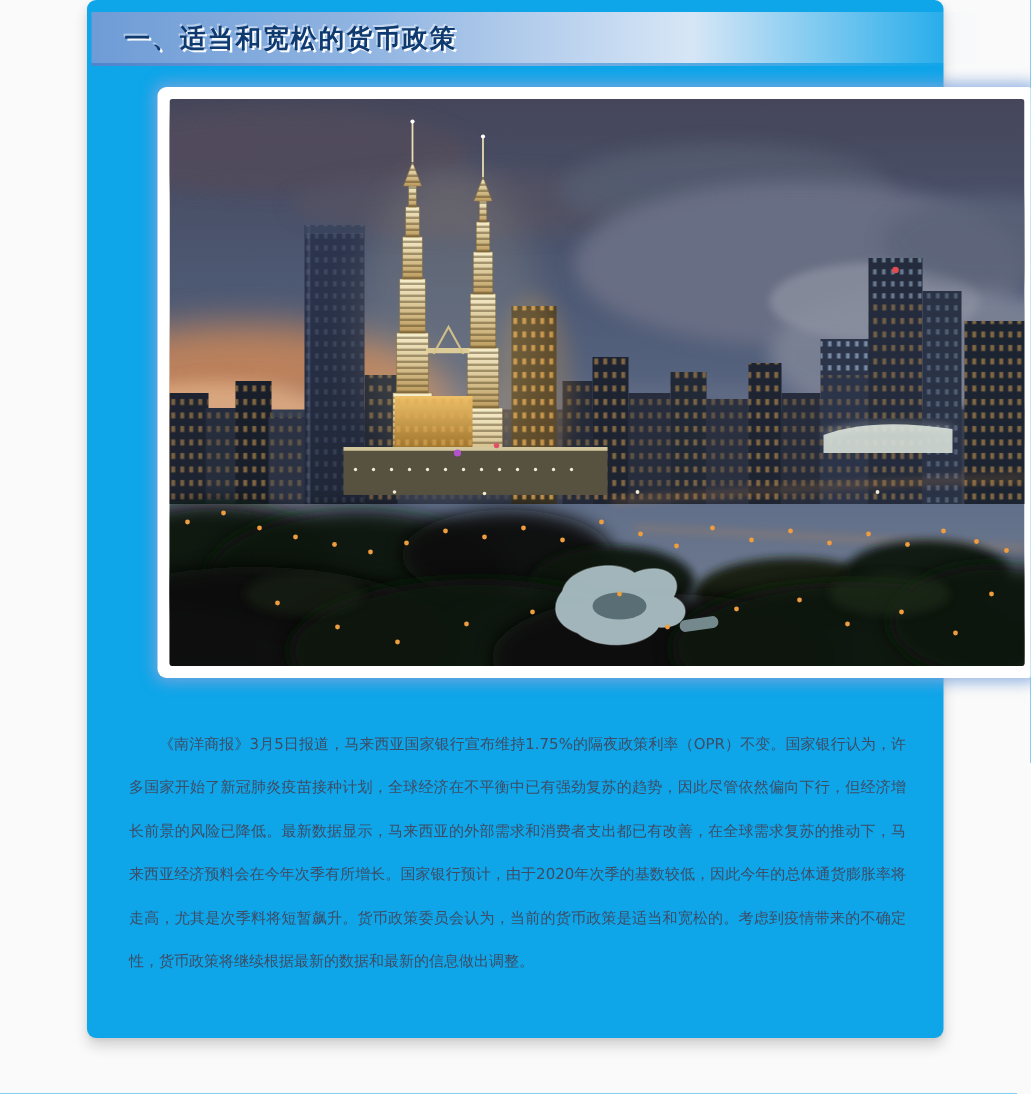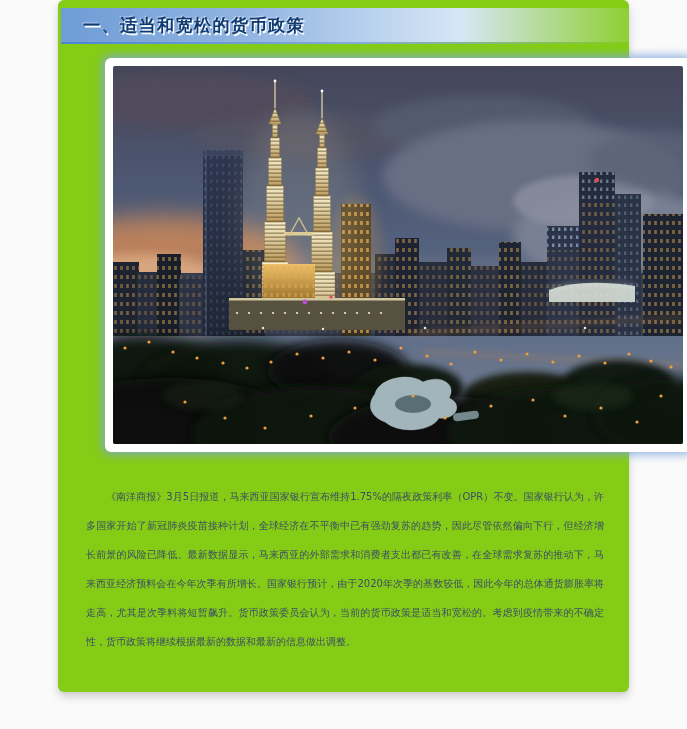--- a/index.html
+++ b/index.html
@@ -3,21 +3,21 @@
 <meta charset="utf-8">
 <style>
   html,body{margin:0;padding:0}
   body{
     width:687px;height:729px;overflow:hidden;
     background:#fafafa;
     font-family:"DejaVu Sans","Liberation Sans",sans-serif;
   }
   .card{
     position:relative;margin:0 auto;width:571px;height:692px;
-    background:#84cc16;border-radius:6px;
+    background:#0ea5e9;border-radius:6px;
     box-shadow:0 5px 9px rgba(0,0,0,.16),0 1px 3px rgba(0,0,0,.06);
   }
   .section-header{
     position:relative;top:8px;margin-left:3px;height:34px;width:645px;
     background:linear-gradient(90deg,#6f9cd6 0%,#93b6e2 30%,#d7e6f6 62%,rgba(255,255,255,0) 92%);
   }
   .section-header::after{
     content:"";position:absolute;left:0;right:0;bottom:-2px;height:2px;
     background:linear-gradient(90deg,#4f85cd 0%,#82abdd 45%,rgba(255,255,255,0) 90%);
   }

